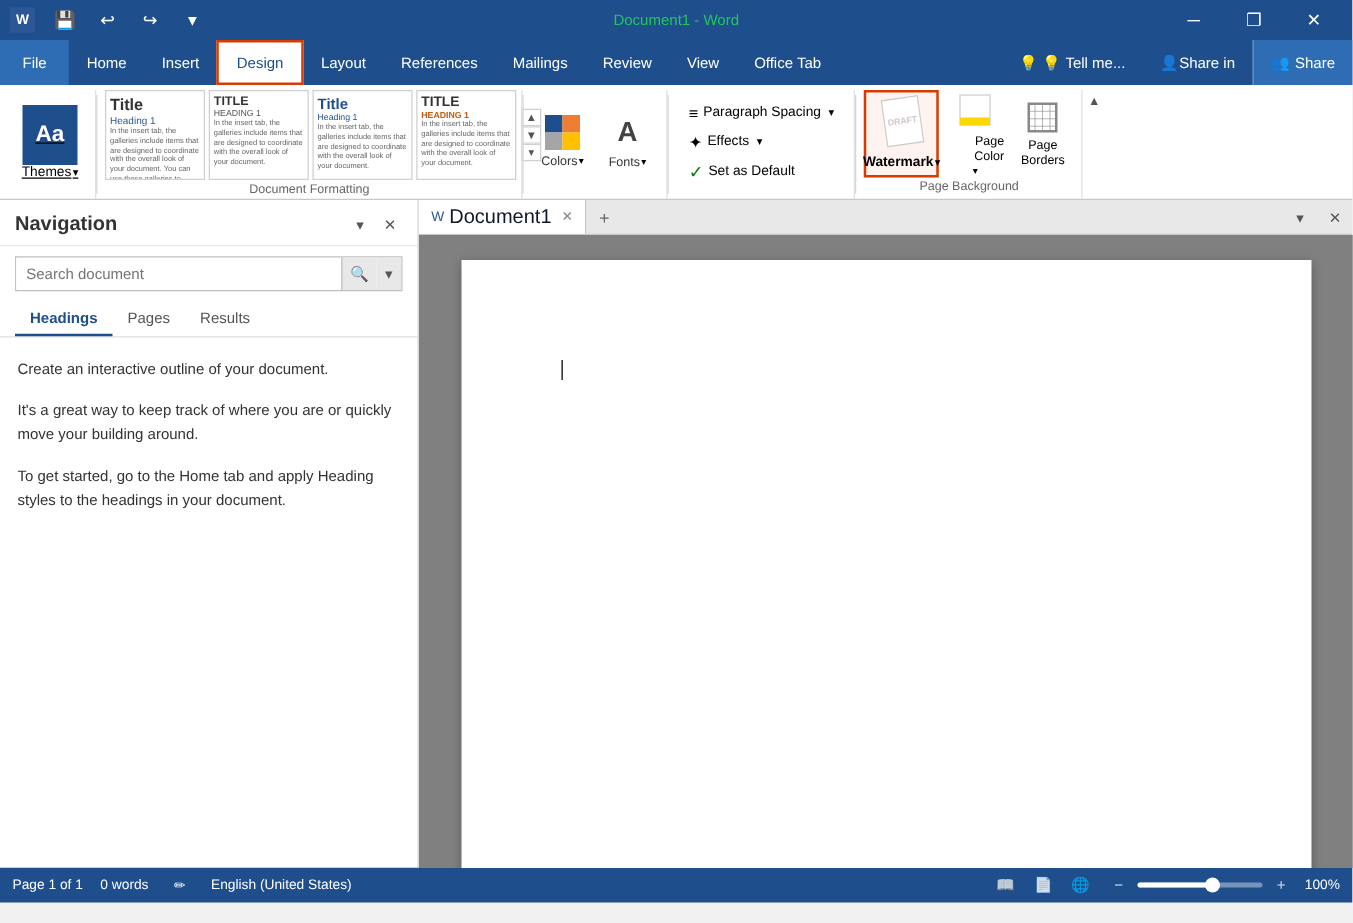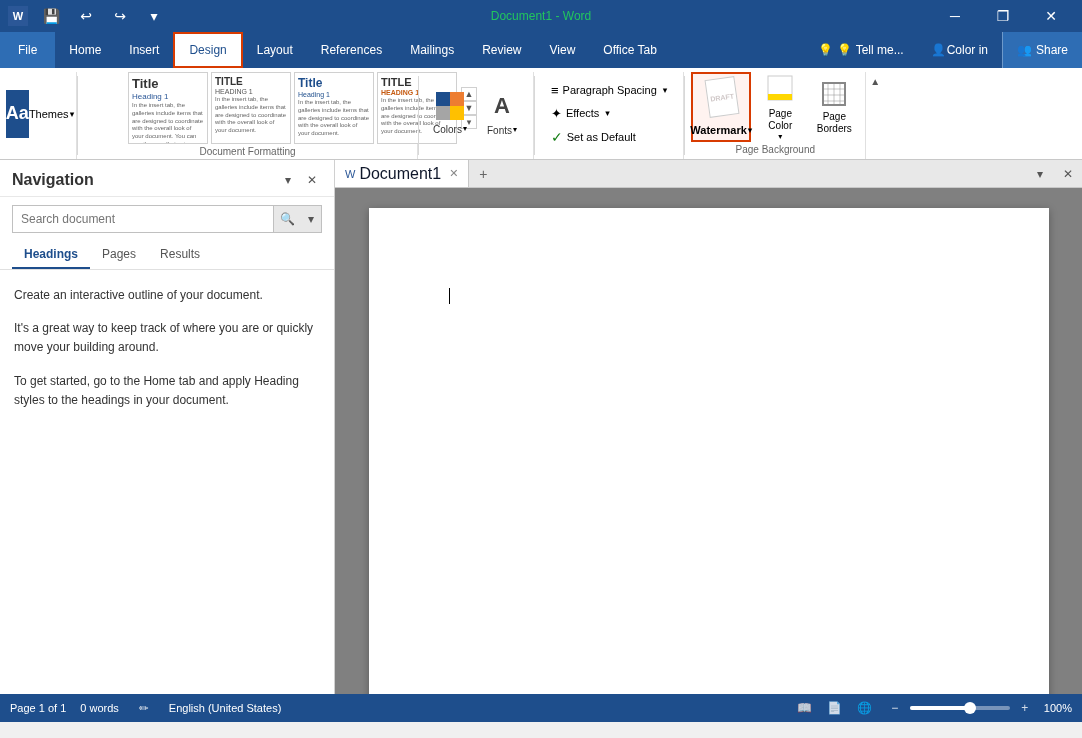--- a/index.html
+++ b/index.html
@@ -73,22 +73,22 @@
     .ribbon-group-label {
       font-size: 10px;
       color: #666;
       margin-top: 2px;
       margin-bottom: 2px;
       white-space: nowrap;
     }
 
     
     .themes-btn {
-      display: flex; flex-direction: row; align-items: center; justify-content: center;
-      width: 60px; height: 70px; cursor: pointer; padding: 4px;
+      display: flex; flex-direction: column; align-items: center; justify-content: center;
+      width: 60px; height: 70px; cursor: pointer; padding: 4px; text-decoration: underline;
     }
     .themes-icon { width: 44px; height: 48px; background: #1e4e8c; display: flex; align-items: center; justify-content: center; color: white; font-size: 18px; font-weight: bold; }
     .doc-thumb {
       width: 80px; height: 72px; border: 1px solid #d0d0d0; background: white;
       cursor: pointer; padding: 3px; display: flex; flex-direction: column; overflow: hidden;
     }
     .doc-thumb-heading { font-size: 8px; color: #2b5797; margin-top: 1px; }
     .doc-thumb-text { font-size: 6px; color: #666; line-height: 1.3; margin-top: 1px; }
     .doc-thumb-big-title { font-size: 14px; font-weight: bold; color: #333; }
     .scroll-arrows { display: flex; flex-direction: column; margin-left: 2px; }
@@ -279,21 +279,21 @@
   <div class="menu-item">Review</div>
   <div class="menu-item">View</div>
   <div class="menu-item">Office Tab</div>
   <div class="menu-item-right">
     <div class="tell-me">
       <span>💡</span>
       <span>💡 Tell me...</span>
     </div>
     <div class="sign-in">
       <span>👤</span>
-      <span>Color in</span>
+      <span>Share in</span>
     </div>
     <div class="share-btn">
       <span>👥</span>
       <span>Share</span>
     </div>
   </div>
 </div>
 
 <div class="ribbon">
   <div class="ribbon-content">
@@ -309,21 +309,21 @@
         </div>
       </div>
       <div class="ribbon-group-label"></div>
     </div>
 
     <div class="ribbon-divider"></div>
 
     <div class="ribbon-group" style="flex:1; min-width: 330px; max-width: 340px;">
       <div class="ribbon-group-content" style="width:100%; align-items:center;">
 
-        <div style="display:flex; gap:3px; align-items:flex-start; flex:1;margin-left:44px;">
+        <div style="display:flex; gap:3px; align-items:flex-start; flex:1;">
 
           <div class="doc-thumb">
             <div class="doc-thumb-big-title" style="font-size:13px;color:#333;">Title</div>
             <div class="doc-thumb-heading">Heading 1</div>
             <div class="doc-thumb-text">In the insert tab, the galleries include items that are designed to coordinate with the overall look of your document. You can use these galleries to insert tables, headers, footers, lists, cover pages, and other document building blocks.</div>
           </div>
 
           <div class="doc-thumb">
             <div style="font-size:10px;font-weight:bold;color:#333;text-transform:uppercase;">TITLE</div>
             <div style="font-size:7px;color:#555;text-transform:uppercase;margin-top:1px;">HEADING 1</div>
@@ -418,21 +418,21 @@
           </div>
         </div>
 
         <div class="page-color-btn">
           <div style="font-size:22px;color:#888;">
             <svg width="28" height="28" viewBox="0 0 28 28">
               <rect x="2" y="2" width="24" height="24" fill="white" stroke="#ccc" stroke-width="1"></rect>
               <rect x="2" y="20" width="24" height="6" fill="#ffd700"></rect>
             </svg>
           </div>
-          <div style="font-size:10px;text-align:center;line-height:1.2;">Page Color</div>
+          <div style="font-size:10px;text-align:right;line-height:1.2;">Page Color</div>
           <span style="font-size:8px;">▾</span>
         </div>
 
         <div class="page-borders-btn">
           <div>
             <svg width="28" height="28" viewBox="0 0 28 28">
               <rect x="3" y="3" width="22" height="22" fill="white" stroke="#888" stroke-width="2"></rect>
               <line x1="8" y1="3" x2="8" y2="25" stroke="#888" stroke-width="0.5"></line>
               <line x1="14" y1="3" x2="14" y2="25" stroke="#888" stroke-width="0.5"></line>
               <line x1="20" y1="3" x2="20" y2="25" stroke="#888" stroke-width="0.5"></line>

